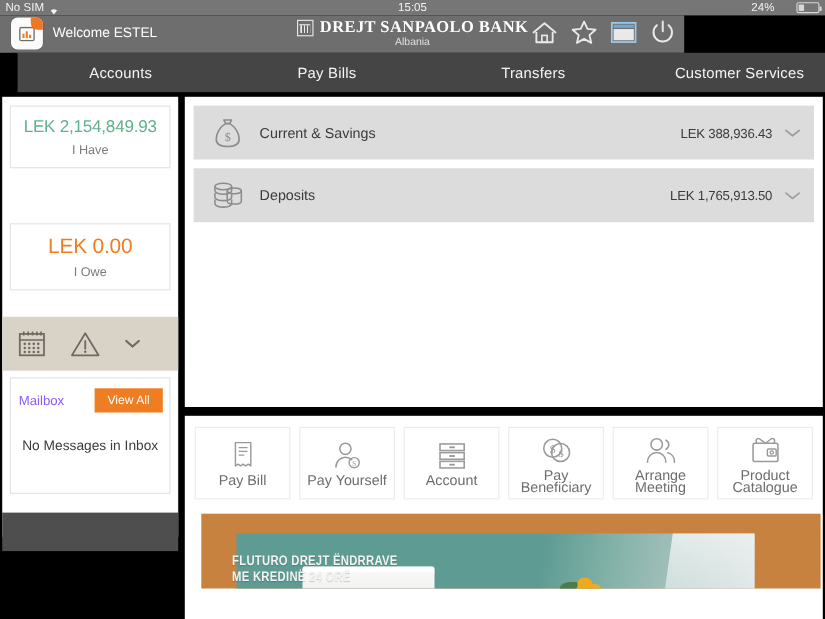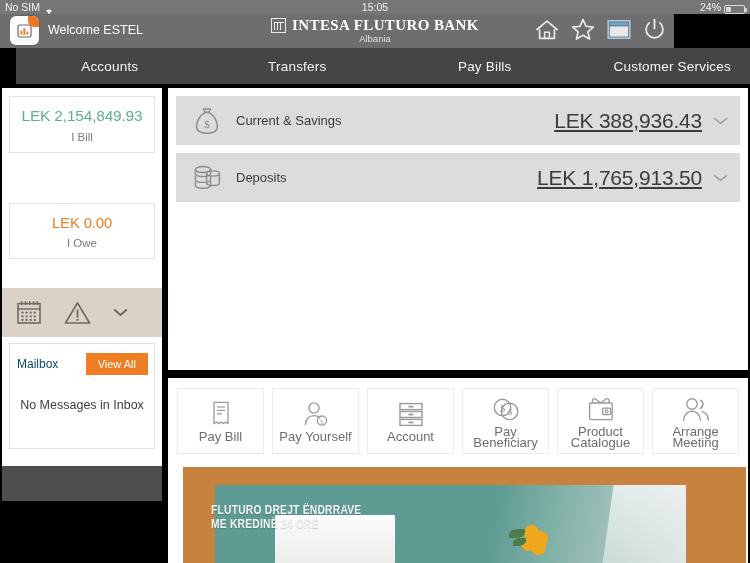--- a/index.html
+++ b/index.html
@@ -13,35 +13,35 @@
 
   
   .statusbar {
     position: absolute; top: 0; left: 0; width: 750px; height: 14px;
     background: #767676; color: #f2f2f2;
     font-size: 10.5px; line-height: 14px;
     display: flex; align-items: center;
   }
   .sb-left { position: absolute; left: 5px; display: flex; align-items: center; gap: 4px; }
   .sb-center { position: absolute; left: 0; width: 750px; text-align: center; }
-  .sb-right { position: absolute; right: 5px; display: flex; align-items: flex-end; gap: 3px; }
+  .sb-right { position: absolute; right: 5px; display: flex; align-items: center; gap: 20px; }
   .wifi-ico { display: inline-block; width: 10px; height: 9px; position: relative; top: 1px; }
   .batt {
     width: 21px; height: 9.5px; border: 1px solid #d8d8d8; border-radius: 2px;
     position: relative; display: inline-block;
   }
   .batt::after {
     content: ''; position: absolute; right: -3px; top: 2.5px;
     width: 2px; height: 4px; background: #d8d8d8; border-radius: 0 1px 1px 0;
   }
   .batt i { position: absolute; left: 1px; top: 1px; bottom: 1px; width: 24%; background: #d8d8d8; border-radius: 1px; display:block; }
 
   
   .appheader {
-    position: absolute; top: 14px; left: 0; width: 674px; height: 34px;
+    position: absolute; top: 14px; left: 0; width: 622px; height: 34px;
     background: #6e6e6e;
   }
   .welcome-wrap {
     position: absolute; left: 10px; top: 2px; display: flex; align-items: center; gap: 9px;
   }
   .app-icon {
     width: 29px; height: 29px; border-radius: 6px; background: #fbfbfb;
     position: relative; display: flex; align-items: center; justify-content: center;
     box-shadow: 0 0 0 0.5px rgba(0,0,0,.12);
   }
@@ -86,70 +86,70 @@
   .body { position: absolute; top: 84px; left: 0; width: 750px; height: 479px; background: #000; }
 
   
   .sidebar { position: absolute; left: 2px; top: 4px; width: 160px; height: 400px; background: #fff; }
   .bal-card {
     margin: 8px 7px 0 7px; border: 1px solid #e2e2e2; background: #fff;
     padding: 10px 4px 9px 4px; text-align: center;
   }
   .bal-amt { font-size: 15.5px; letter-spacing: -.2px; }
   .bal-amt.green { color: #5fb08b; }
-  .bal-amt.orange { color: #ef7d22; font-size: 15px; }
+  .bal-amt.orange { color: #ef7d22; font-size: 19px; }
   .bal-lbl { font-size: 11.5px; color: #7a7a7a; margin-top: 6px; }
   .bal-spacer { height: 42px; }
 
   .util-bar {
     position: absolute; left: 0; top: 200px; width: 160px; height: 49px;
     background: #d9d3c7; display: flex; align-items: center; padding-left: 14px; gap: 22px;
   }
   .util-bar svg { display:block; }
 
   .mailbox {
     position: absolute; left: 7px; top: 255px; width: 146px; height: 106px;
     border: 1px solid #e2e2e2; background: #fff;
   }
   .mb-head { display: flex; align-items: center; justify-content: space-between; padding: 9px 6px 0 7px; }
-  .mb-title { font-size: 12px; color: #0c4a6e; }
+  .mb-title { font-size: 12px; color: #8b5cf6; }
   .viewall {
     background: #ef7d22; color: #fff; font-size: 11px; padding: 5px 12px; border: none;
   }
   .mb-empty { text-align: center; font-size: 12.5px; color: #3c3c3c; line-height: 17px; margin-top: 22px; }
 
   .sb-dark { position: absolute; left: 0; top: 378px; width: 160px; height: 35px; background: #4e4e4e; }
 
   
   .main-top {
     position: absolute; left: 168px; top: 4px; width: 580px; height: 282px; background: #fff;
   }
   .acct-row {
     margin: 8px 8px 0 8px; height: 49px; background: #dcdcdc;
     display: flex; align-items: center; padding: 0 12px 0 14px;
   }
   .acct-ico { width: 34px; display:flex; align-items:center; justify-content:center; }
   .acct-name { font-size: 13px; color: #3b3b3b; margin-left: 12px; }
-  .acct-amt { margin-left: auto; font-size: 21px; color: #3b3b3b; letter-spacing: -.2px; text-decoration: underline; }
+  .acct-amt { margin-left: auto; font-size: 12px; color: #3b3b3b; letter-spacing: -.2px; }
   .acct-caret { width: 26px; display:flex; justify-content:flex-end; align-items:center; }
 
   .tiles-panel {
     position: absolute; left: 168px; top: 294px; width: 580px; height: 185px; background: #fff;
     overflow: hidden;
   }
   .tiles { display: flex; padding: 10px 9px 0 9px; gap: 8px; }
   .tile {
     flex: 1; height: 66px; border: 1px solid #ececec; background: #fff;
     display: flex; flex-direction: column; align-items: center; justify-content: center; gap: 3px;
   }
   .tile .ico { height: 30px; display: flex; align-items: center; }
   .tile .lbl { font-size: 13px; color: #6d6d6d; text-align: center; line-height: 10.5px; }
 
   .banner {
-    position: absolute; left: 15px; top: 89px; right: 2px; height: 96px;
+    position: absolute; left: 15px; top: 89px; right: 2px; height: 68px;
     background: #c8823f; overflow: hidden;
   }
   .banner-inner {
     position: absolute; left: 32px; top: 18px; right: 60px; bottom: -30px;
     background: linear-gradient(100deg,#5e9b93 0%, #5e9b93 58%, #7fb0a6 70%, #cfd6d6 100%);
     overflow: hidden;
   }
   .banner-inner::before {
     content:''; position:absolute; left: 60px; top: 30px; width: 120px; bottom: 0;
     background: linear-gradient(180deg,#fbfbfb 0%, #e4e4e2 100%);
@@ -211,21 +211,21 @@
         </svg>
       </div>
       <div class="welcome-txt">
         <span class="w1">Welcome ESTEL</span>
       </div>
     </div>
 
     <div class="brand">
       <div class="brand-line">
         <span class="brand-mark"></span>
-        <span class="brand-name">INTESA FLUTURO BANK</span>
+        <span class="brand-name">DREJT SANPAOLO BANK</span>
       </div>
       <div class="brand-sub">Albania</div>
     </div>
 
     <div class="hdr-icons">
       <span>
         <svg width="24" height="22" viewBox="0 0 24 22">
           <path d="M2 10.5 L12 2.2 L22 10.5" fill="none" stroke="#e9e9e9" stroke-width="1.7" stroke-linejoin="round" stroke-linecap="round"></path>
           <path d="M4.6 10.2 V19.4 H19.4 V10.2" fill="none" stroke="#e9e9e9" stroke-width="1.7" stroke-linejoin="round"></path>
           <rect x="9.6" y="13.2" width="4.8" height="6.2" fill="none" stroke="#e9e9e9" stroke-width="1.5"></rect>
@@ -247,32 +247,32 @@
         <svg width="23" height="23" viewBox="0 0 23 23">
           <path d="M6.2 4.9 a8.4 8.4 0 1 0 10.6 0" fill="none" stroke="#e9e9e9" stroke-width="1.8" stroke-linecap="round"></path>
           <line x1="11.5" y1="1.6" x2="11.5" y2="10.4" stroke="#e9e9e9" stroke-width="1.8" stroke-linecap="round"></line>
         </svg>
       </span>
     </div>
   </div>
 
   <div class="navbar">
     <div class="navitem">Accounts</div>
+    <div class="navitem">Pay Bills</div>
     <div class="navitem">Transfers</div>
-    <div class="navitem">Pay Bills</div>
     <div class="navitem">Customer Services</div>
   </div>
 
   <div class="body">
 
     <div class="sidebar">
 
       <div class="bal-card">
         <div class="bal-amt green">LEK 2,154,849.93</div>
-        <div class="bal-lbl">I Bill</div>
+        <div class="bal-lbl">I Have</div>
       </div>
 
       <div class="bal-spacer"></div>
 
       <div class="bal-card">
         <div class="bal-amt orange">LEK 0.00</div>
         <div class="bal-lbl">I Owe</div>
       </div>
 
       <div class="util-bar">
@@ -420,41 +420,41 @@
               <circle cx="17.6" cy="15.4" r="8.2" fill="none" stroke="#9a9a9a" stroke-width="1.4"></circle>
               <text x="10.5" y="15.6" font-family="Liberation Serif, serif" font-size="10.5" fill="#9a9a9a" text-anchor="middle">$</text>
               <text x="18.2" y="19.4" font-family="Liberation Serif, serif" font-size="9" fill="#9a9a9a" text-anchor="middle">$</text>
             </svg>
           </span>
           <span class="lbl">Pay Beneficiary</span>
         </div>
 
         <div class="tile">
           <span class="ico">
+            <svg width="30" height="25" viewBox="0 0 30 25">
+              <circle cx="11" cy="7" r="5.2" fill="none" stroke="#9a9a9a" stroke-width="1.4"></circle>
+              <path d="M2.6 23.2 c0 -5.2 3.8 -8.9 8.4 -8.9 s8.4 3.7 8.4 8.9" fill="none" stroke="#9a9a9a" stroke-width="1.4" stroke-linecap="round"></path>
+              <path d="M19.4 3.2 a4.6 4.6 0 0 1 0 8.2" fill="none" stroke="#9a9a9a" stroke-width="1.4" stroke-linecap="round"></path>
+              <path d="M21 14.6 c3.6 .8 6.2 4.2 6.2 8.6" fill="none" stroke="#9a9a9a" stroke-width="1.4" stroke-linecap="round"></path>
+            </svg>
+          </span>
+          <span class="lbl">Arrange Meeting</span>
+        </div>
+
+        <div class="tile">
+          <span class="ico">
             <svg width="28" height="25" viewBox="0 0 28 25">
               <path d="M6 6 c-2 -4 1.5 -5.6 3.6 -3.2 L13.8 6" fill="none" stroke="#9a9a9a" stroke-width="1.3"></path>
               <path d="M21.6 6 c2 -4 -1.5 -5.6 -3.6 -3.2 L13.8 6" fill="none" stroke="#9a9a9a" stroke-width="1.3"></path>
               <rect x="2.6" y="6" width="22.6" height="16.6" rx="1.6" fill="none" stroke="#9a9a9a" stroke-width="1.4"></rect>
               <rect x="15.6" y="11.2" width="8" height="6.4" rx="1" fill="none" stroke="#9a9a9a" stroke-width="1.3"></rect>
               <circle cx="19.6" cy="14.4" r="1.5" fill="none" stroke="#9a9a9a" stroke-width="1.2"></circle>
             </svg>
           </span>
           <span class="lbl">Product Catalogue</span>
-        </div>
-
-        <div class="tile">
-          <span class="ico">
-            <svg width="30" height="25" viewBox="0 0 30 25">
-              <circle cx="11" cy="7" r="5.2" fill="none" stroke="#9a9a9a" stroke-width="1.4"></circle>
-              <path d="M2.6 23.2 c0 -5.2 3.8 -8.9 8.4 -8.9 s8.4 3.7 8.4 8.9" fill="none" stroke="#9a9a9a" stroke-width="1.4" stroke-linecap="round"></path>
-              <path d="M19.4 3.2 a4.6 4.6 0 0 1 0 8.2" fill="none" stroke="#9a9a9a" stroke-width="1.4" stroke-linecap="round"></path>
-              <path d="M21 14.6 c3.6 .8 6.2 4.2 6.2 8.6" fill="none" stroke="#9a9a9a" stroke-width="1.4" stroke-linecap="round"></path>
-            </svg>
-          </span>
-          <span class="lbl">Arrange Meeting</span>
         </div>
       </div>
 
       <div class="banner">
         <div class="banner-inner">
           <div class="flower">
             <span class="pet" style="left:9px;top:0;"></span>
             <span class="pet" style="left:18px;top:6px;"></span>
             <span class="pet" style="left:6px;top:11px;"></span>
             <span class="pet" style="left:16px;top:15px;"></span>

